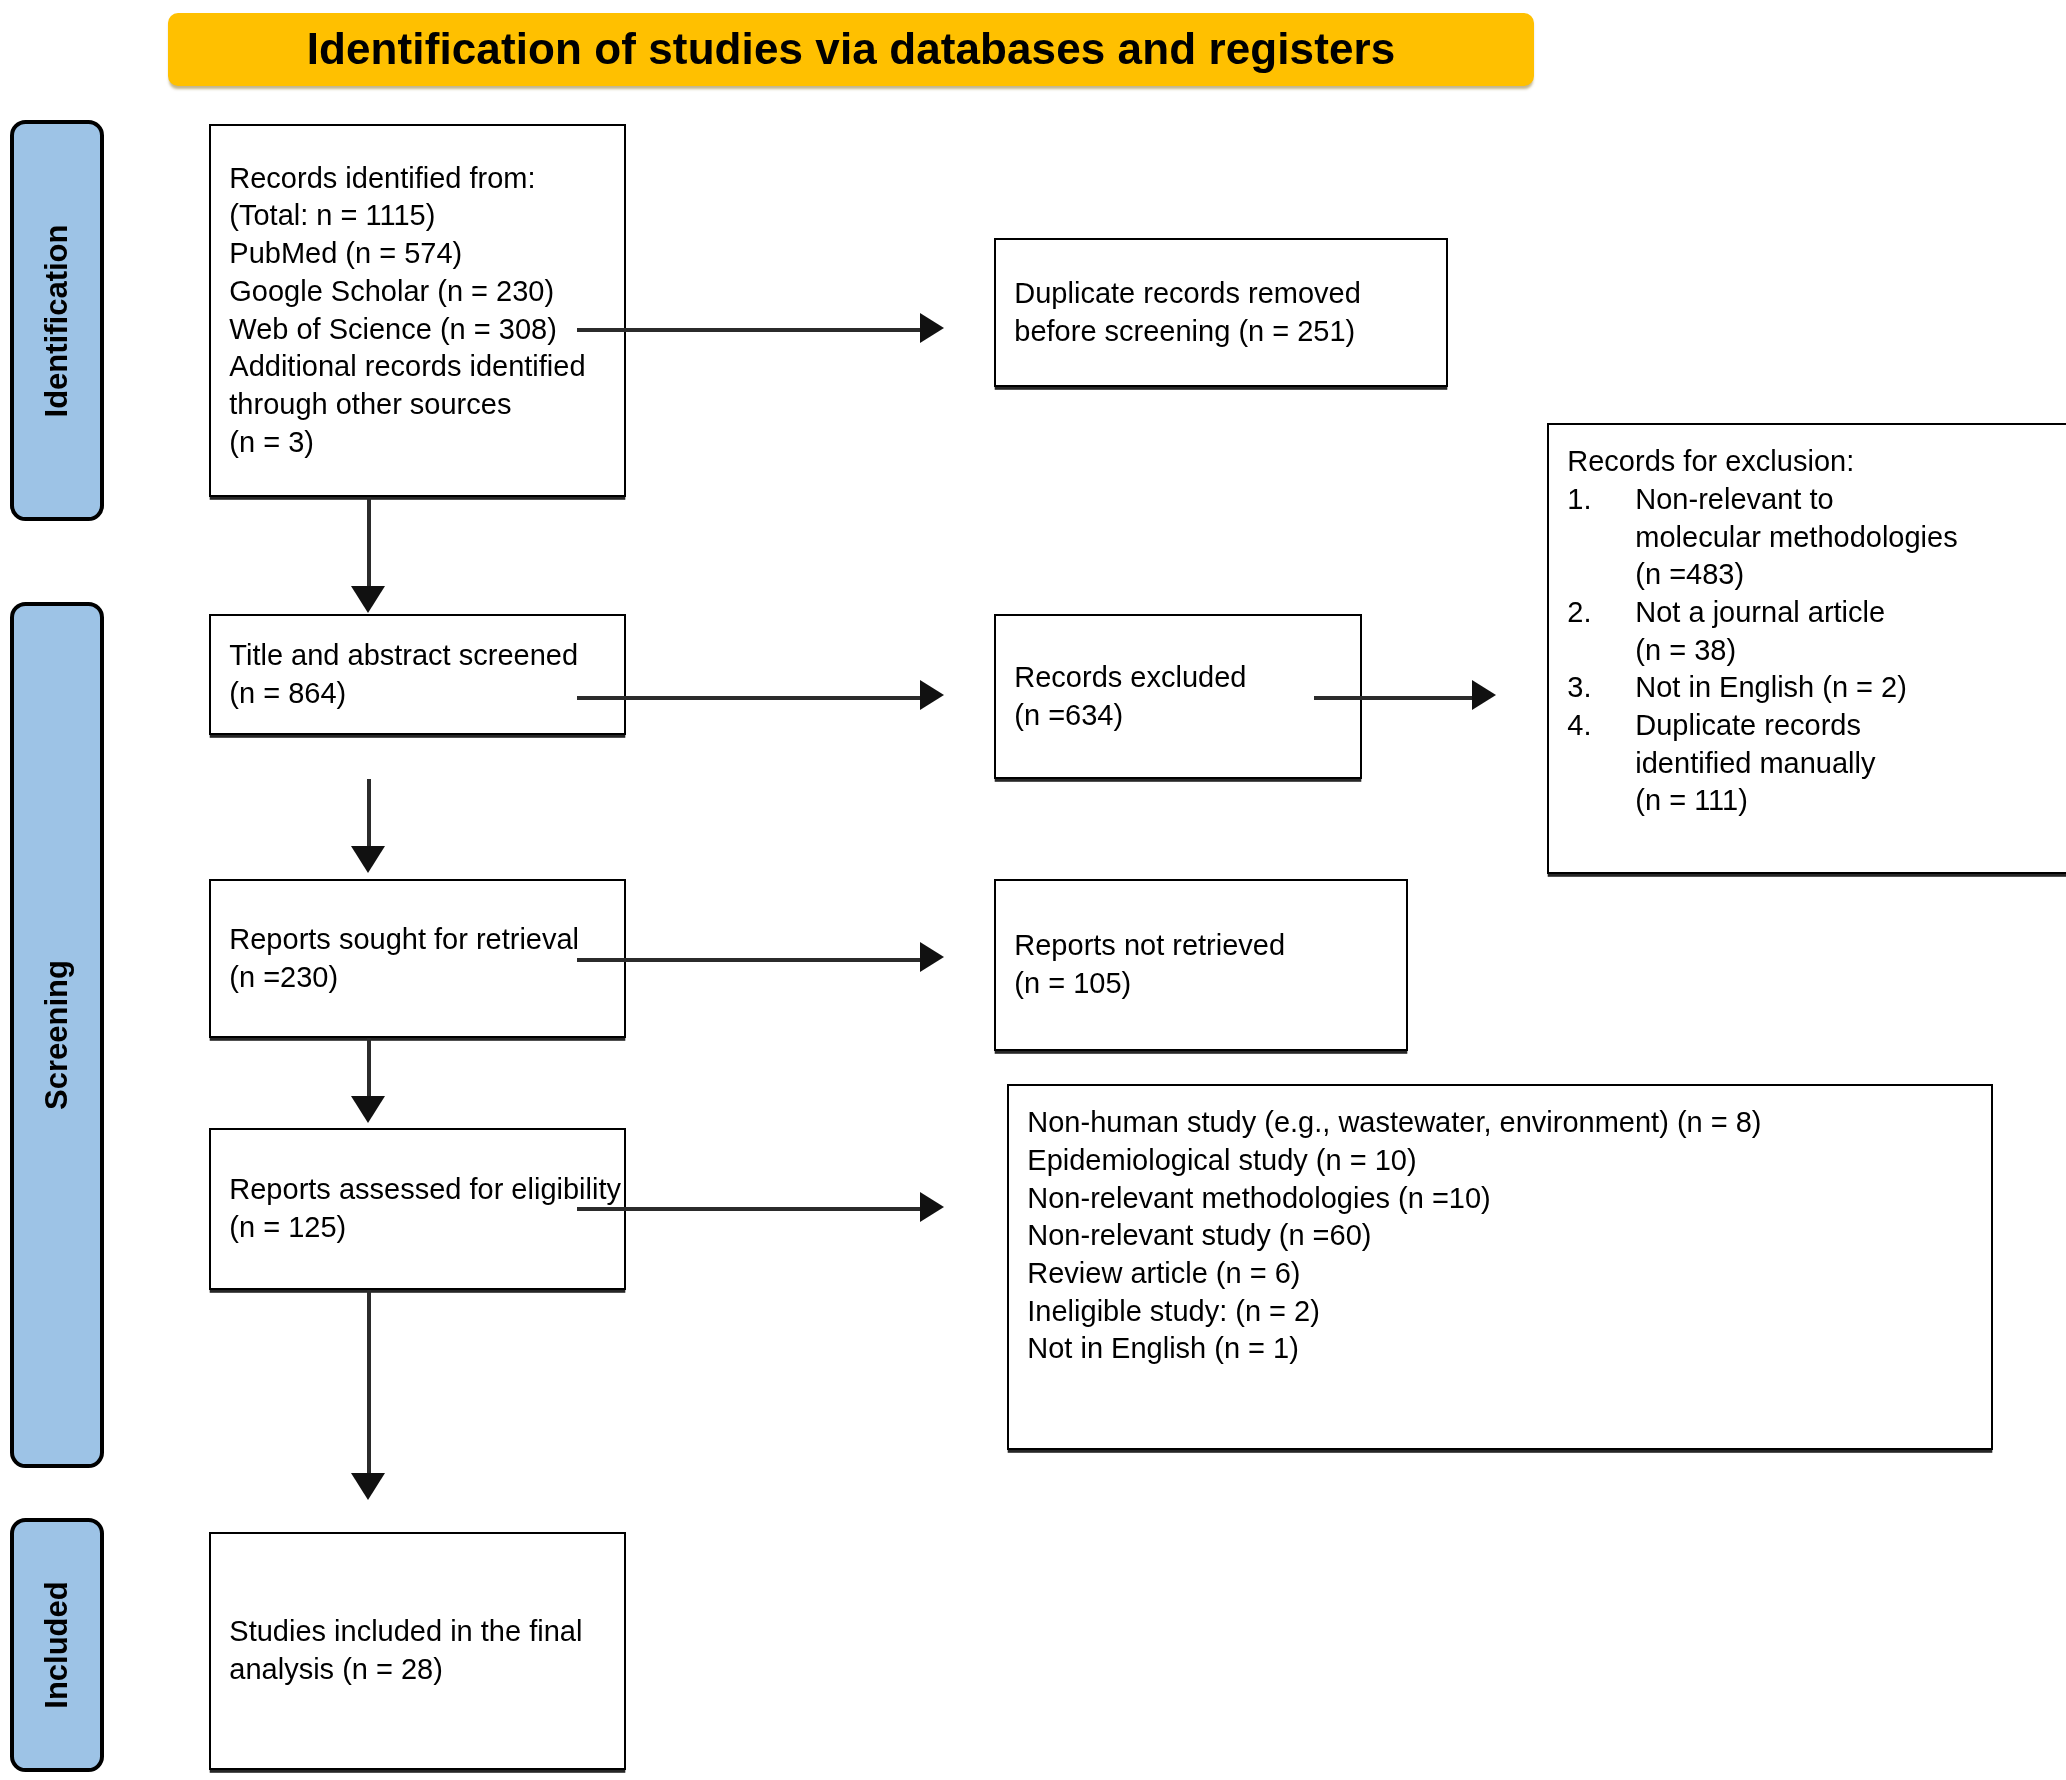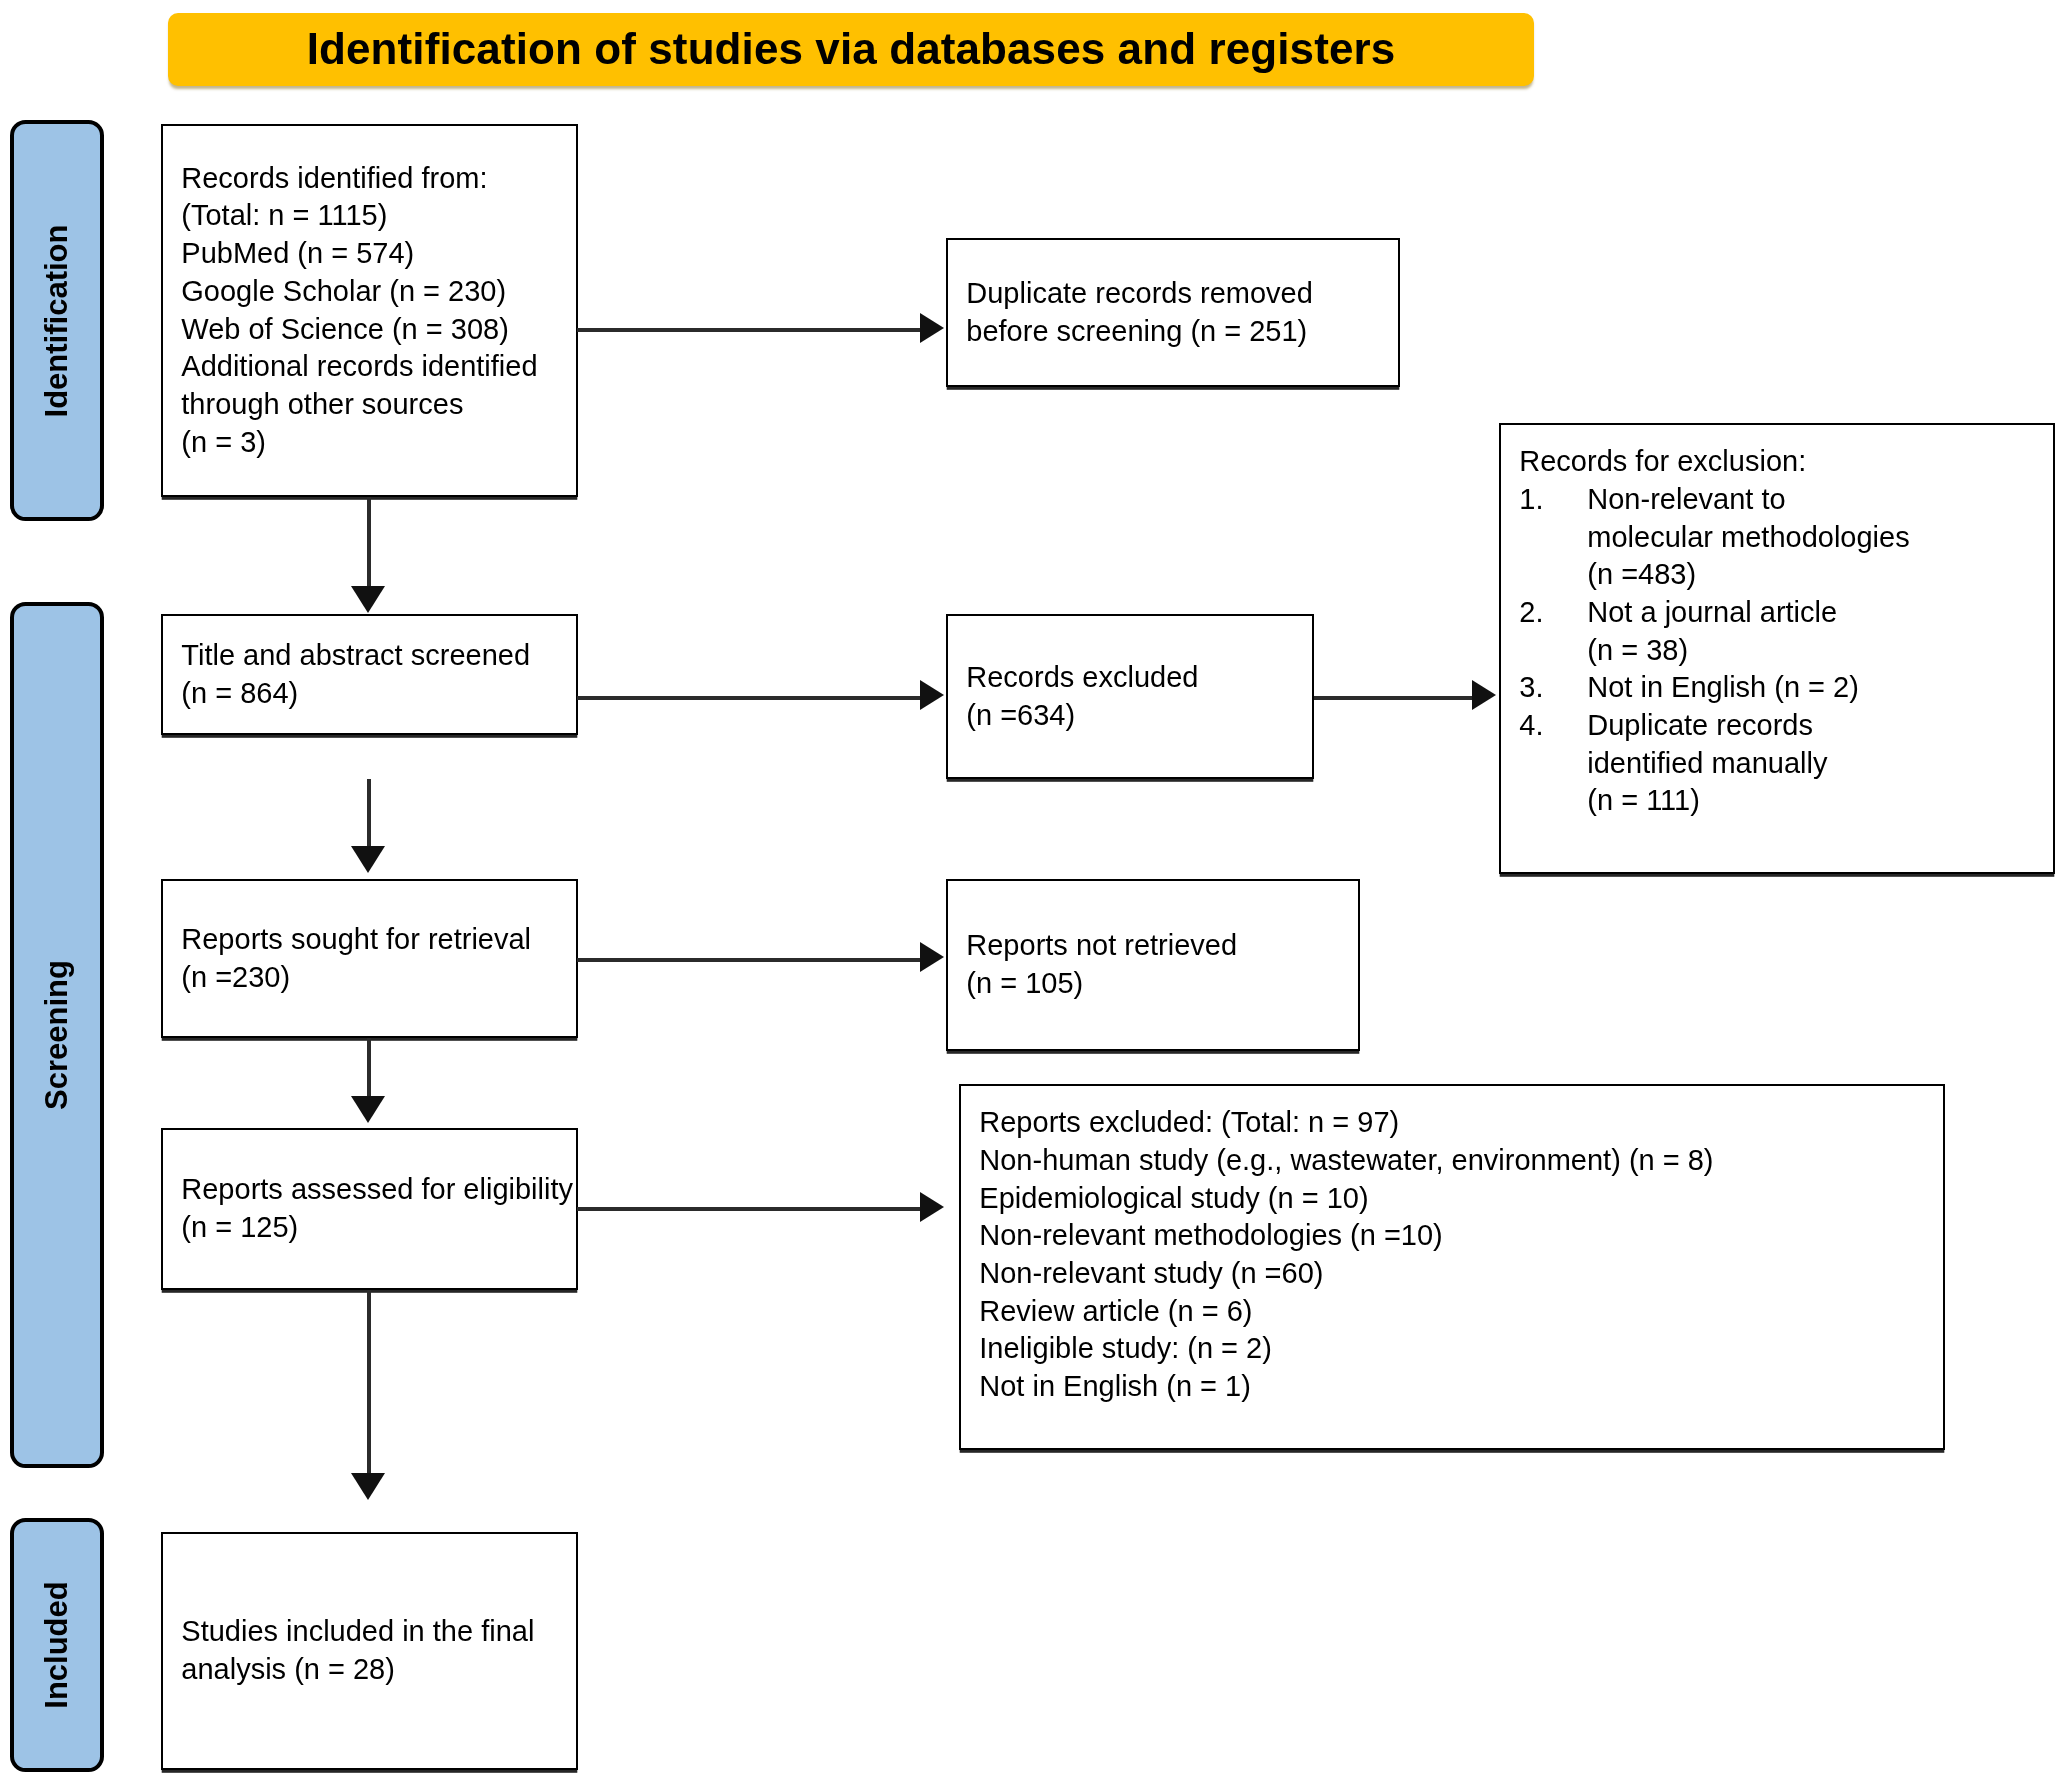--- a/index.html
+++ b/index.html
@@ -63,20 +63,21 @@
   #rail-screening      { left: 10px;  top: 602px;  width: 94px; height: 866px; }
   #rail-included       { left: 10px;  top: 1518px; width: 94px; height: 254px; }
 
   
   .box {
     position: absolute;
     background: #ffffff;
     border: 2.8px solid #000000;
     box-sizing: border-box;
     box-shadow: 0 3.5px 0 -0.7px rgba(0,0,0,0.85);
+    margin-left: 48px;
   }
   .box-inner {
     position: absolute;
     left: 0; right: 0; top: 0; bottom: 0;
     display: flex;
     flex-direction: column;
     justify-content: center;
     padding: 7px 18.3px;
     box-sizing: border-box;
   }
@@ -278,21 +279,20 @@
 
   <div class="box" id="box-eligibility">
     <div class="box-inner">
       <div class="line">Reports assessed for eligibility</div>
       <div class="line">(n = 125)</div>
     </div>
   </div>
 
   <div class="box" id="box-reportsexcluded">
     <div class="box-inner top-align">
-      <div class="line">Reports excluded: (Total: n = 97)</div>
       <div class="line">Non-human study (e.g., wastewater, environment) (n = 8)</div>
       <div class="line">Epidemiological study (n = 10)</div>
       <div class="line">Non-relevant methodologies (n =10)</div>
       <div class="line">Non-relevant study (n =60)</div>
       <div class="line">Review article (n = 6)</div>
       <div class="line">Ineligible study: (n = 2)</div>
       <div class="line">Not in English (n = 1)</div>
     </div>
   </div>
 

